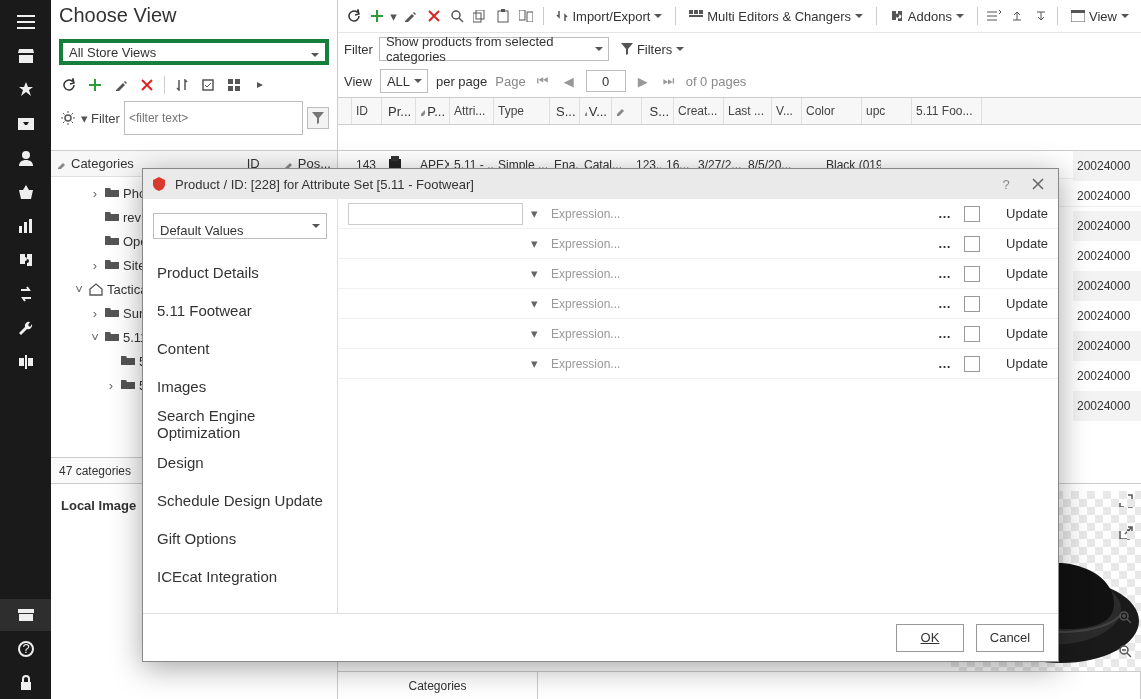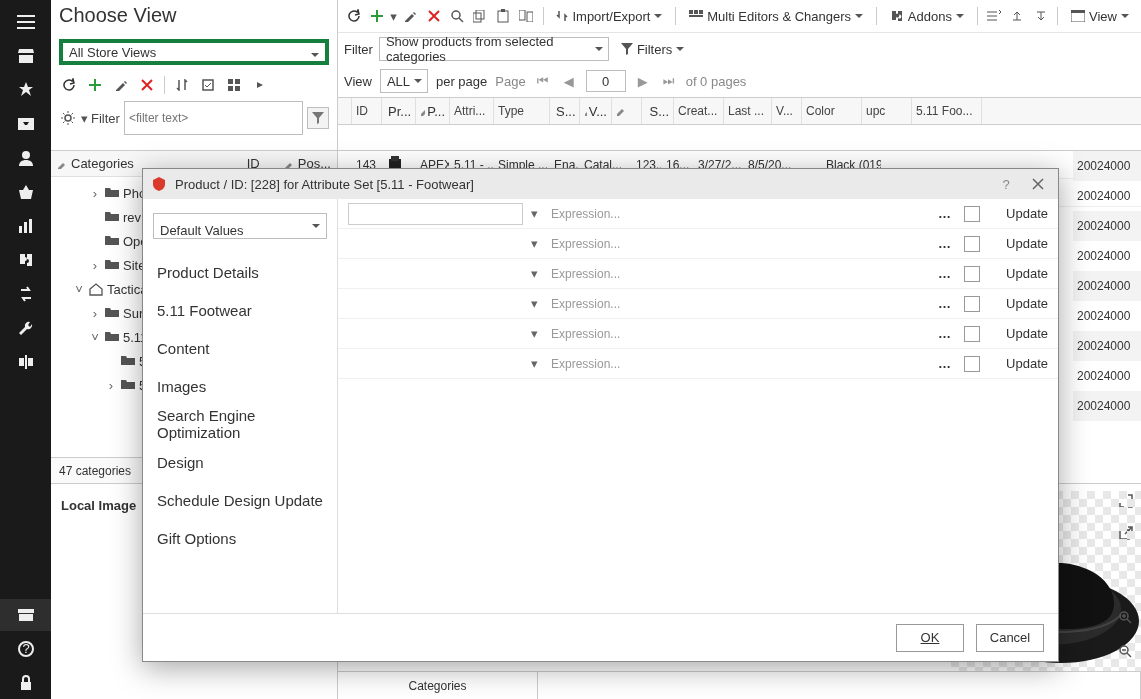--- a/index.html
+++ b/index.html
@@ -670,20 +670,21 @@
         </div>
       <div class="m-nav" id="mnav">
           <div class="m-nav-item">Product Details</div>
           <div class="m-nav-item">5.11 Footwear</div>
           <div class="m-nav-item">Content</div>
           <div class="m-nav-item">Images</div>
           <div class="m-nav-item">Search Engine Optimization</div>
           <div class="m-nav-item">Design</div>
           <div class="m-nav-item">Schedule Design Update</div>
           <div class="m-nav-item">Gift Options</div>
+          <div class="m-nav-item">ICEcat Integration</div>
         </div>
     </div>
     <div class="m-center">
       <div class="m-vals" id="mvals">
           <div class="m-val-row">
             <input class="val-input" style="">
             <div class="val-sel">▾</div>
             <div class="exp">Expression...</div>
             <div class="dots">…</div>
             <div class="chk"></div>

